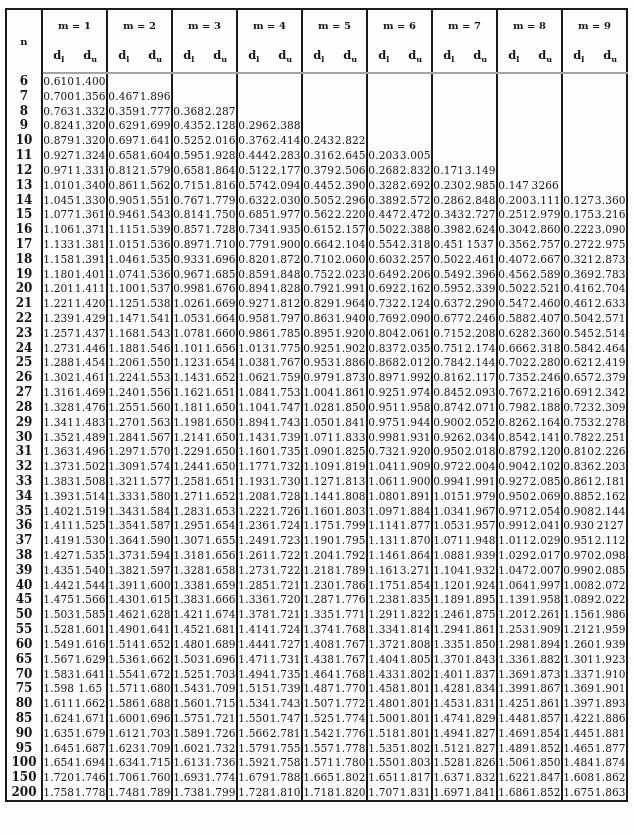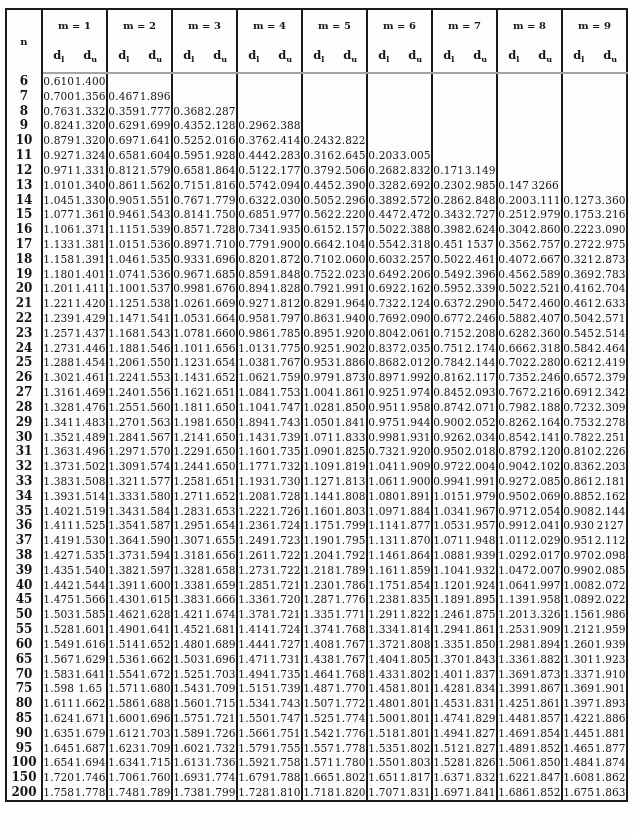--- a/index.html
+++ b/index.html
@@ -810,21 +810,21 @@
           <td>1.540</td>
           <td class="gs">1.382</td>
           <td>1.597</td>
           <td class="gs">1.328</td>
           <td>1.658</td>
           <td class="gs">1.273</td>
           <td>1.722</td>
           <td class="gs">1.218</td>
           <td>1.789</td>
           <td class="gs">1.161</td>
-          <td>1.859</td>
+          <td>3.271</td>
           <td class="gs">1.104</td>
           <td>1.932</td>
           <td class="gs">1.047</td>
           <td>2.007</td>
           <td class="gs">0.990</td>
           <td>2.085</td>
         </tr>
         <tr>
           <th class="ncol">40</th>
           <td class="gs">1.442</td>
@@ -877,21 +877,21 @@
           <td>1.674</td>
           <td class="gs">1.378</td>
           <td>1.721</td>
           <td class="gs">1.335</td>
           <td>1.771</td>
           <td class="gs">1.291</td>
           <td>1.822</td>
           <td class="gs">1.246</td>
           <td>1.875</td>
           <td class="gs">1.201</td>
-          <td>3.326</td>
+          <td>2.261</td>
           <td class="gs">1.156</td>
           <td>1.986</td>
         </tr>
         <tr>
           <th class="ncol">55</th>
           <td class="gs">1.528</td>
           <td>1.601</td>
           <td class="gs">1.490</td>
           <td>1.641</td>
           <td class="gs">1.452</td>
@@ -1037,21 +1037,21 @@
         </tr>
         <tr>
           <th class="ncol">90</th>
           <td class="gs">1.635</td>
           <td>1.679</td>
           <td class="gs">1.612</td>
           <td>1.703</td>
           <td class="gs">1.589</td>
           <td>1.726</td>
           <td class="gs">1.566</td>
-          <td>1.751</td>
+          <td>2.781</td>
           <td class="gs">1.542</td>
           <td>1.776</td>
           <td class="gs">1.518</td>
           <td>1.801</td>
           <td class="gs">1.494</td>
           <td>1.827</td>
           <td class="gs">1.469</td>
           <td>1.854</td>
           <td class="gs">1.445</td>
           <td>1.881</td>

